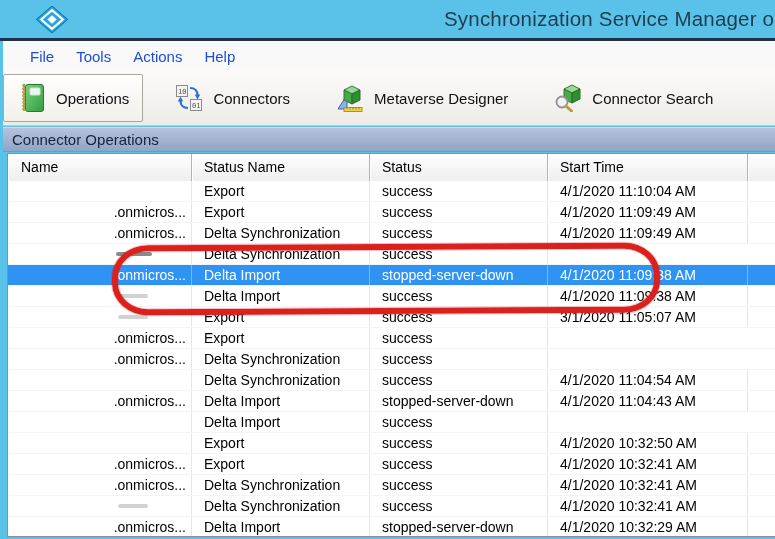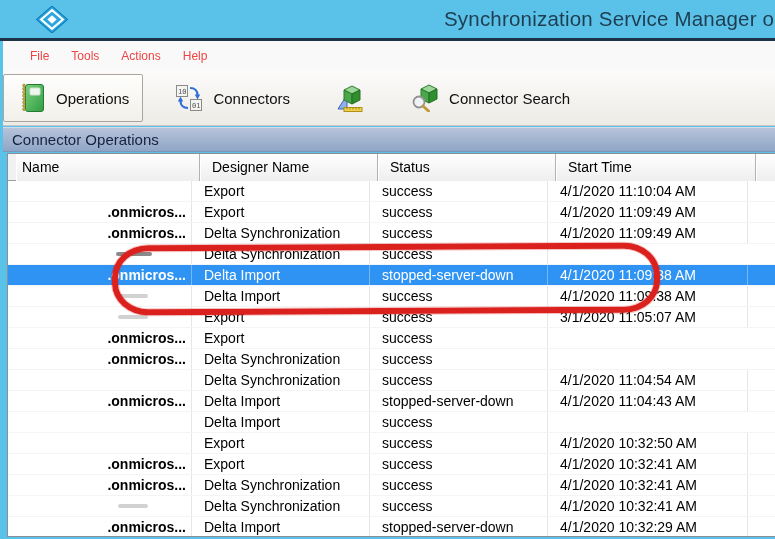--- a/index.html
+++ b/index.html
@@ -11,21 +11,21 @@
   
   .titlebar{position:absolute;left:0;top:0;width:775px;height:38px;background:var(--c-titlebar,#5ac1e8);}
   .appicon{position:absolute;left:36px;top:6px;width:32px;height:27px;}
   .title{position:absolute;left:444px;top:7px;font-size:20.5px;letter-spacing:.2px;
          color:#1f3d50;white-space:nowrap;}
   .chromeline{position:absolute;left:0;top:38px;width:775px;height:3px;background:#1d3349;}
 
   
   .menubar{position:absolute;left:3px;top:41px;right:0;height:30px;background:#f9f9f9;
            display:flex;align-items:center;padding-left:16px;}
-  .menu-item{font-size:12px;padding:4px 11px;color:#ef4444;cursor:default;}
+  .menu-item{font-size:15px;padding:4px 11px;color:#1d4ed8;cursor:default;}
 
   
   .toolbar{position:absolute;left:3px;top:71px;right:0;height:55px;
            background:linear-gradient(#fcfbfa,#edebe6);
            border-bottom:1px solid #c9c7c1;
            display:flex;align-items:center;}
   .tb-btn{display:flex;align-items:center;gap:9px;height:48px;padding:0 13px;margin-right:17px;
           border:1px solid transparent;border-radius:2px;font-size:15px;color:#101010;cursor:default;}
   .tb-btn.active{border:1px solid #aaa69e;background:linear-gradient(#fefefd,#f2f0ea);
                  box-shadow:inset 0 1px 0 #ffffff;}
@@ -38,27 +38,27 @@
               line-height:23px;padding-left:9px;font-size:15px;color:var(--c-sectiontext,#15243d);}
 
   
   .lv{position:absolute;left:7px;top:153px;width:768px;height:384px;background:#fff;
       border:1px solid #8a8f98;border-right:none;overflow:hidden;}
   .lv-head{display:flex;height:27px;border-bottom:1px solid #9e9e9e;background:#f1f1f1;}
   .hcell{height:27px;line-height:26px;font-size:14px;padding-left:12px;
          background:linear-gradient(#ffffff,#eeeeee);
          border-right:1px solid #b2b2b2;box-shadow:inset 1px 1px 0 #ffffff;
          overflow:hidden;white-space:nowrap;cursor:default;}
-  .hcell.first{padding-left:6px;margin-left:8px;}
+  .hcell.first{padding-left:13px;}
   .hcell.filler{flex:1;border-right:none;}
   .lv-body{position:relative;}
   .row{display:flex;height:21px;border-bottom:1px solid #f3f4f6;background:#fff;cursor:default;}
   .cell{height:20px;line-height:20px;font-size:14px;padding-left:12px;white-space:nowrap;
         overflow:hidden;border-right:1px solid #e3e6ea;}
-  .cell.name{position:relative;text-align:right;padding-right:5px;padding-left:0;font-weight:bold;}
+  .cell.name{position:relative;text-align:right;padding-right:5px;padding-left:0;}
   .cell.filler{flex:1;border-right:none;}
   .row.selected{background:var(--c-selection,#2e93f2);color:#fff;}
   .row.selected .cell{border-right-color:rgba(255,255,255,.35);}
   .mark{position:absolute;top:8px;height:4px;border-radius:2px;}
   .mark.dark{left:108px;width:36px;background:#767676;opacity:.85;}
   .mark.faint{left:110px;width:30px;background:#c7c7c7;opacity:.8;}
 
   
   .annotation{position:absolute;left:112px;top:244px;width:548px;height:70px;
               border:6px solid var(--c-annotation,#da211d);border-radius:36px / 32px;
@@ -132,41 +132,42 @@
     <span class="tb-icon">
           <svg width="30" height="28" viewBox="0 0 30 28">
    <polygon points="3,25 12,11 12,25" fill="#8fb0e8" stroke="#3a66b0"></polygon>
    <polygon points="17,2 25,6 17,10 9,6" fill="#9ad89a" stroke="#2c7a2c"></polygon>
    <polygon points="9,6 17,10 17,20 9,16" fill="#4aa84a" stroke="#2c7a2c"></polygon>
    <polygon points="25,6 17,10 17,20 25,16" fill="#2f8f2f" stroke="#256e25"></polygon>
    <rect x="9" y="23.5" width="18" height="4" fill="#ecd34a" stroke="#b09018"></rect>
    <path d="M12 23.5v2 M15 23.5v2 M18 23.5v2 M21 23.5v2 M24 23.5v2" stroke="#a08616" stroke-width="1"></path>
           </svg>
         </span>
+    <span class="tb-label">Metaverse Designer</span>
   </div>
       <div class="tb-btn">
     <span class="tb-icon">
           <svg width="30" height="28" viewBox="0 0 30 28">
    <polygon points="19,1 27,5 19,9 11,5" fill="#9ad89a" stroke="#2c7a2c"></polygon>
    <polygon points="11,5 19,9 19,19 11,15" fill="#4aa84a" stroke="#2c7a2c"></polygon>
    <polygon points="27,5 19,9 19,19 27,15" fill="#2f8f2f" stroke="#256e25"></polygon>
    <circle cx="9" cy="18" r="5.5" fill="#eef2f8" fill-opacity="0.85" stroke="#909090" stroke-width="1.8"></circle>
    <line x1="13" y1="22" x2="18.5" y2="27" stroke="#c09a40" stroke-width="3" stroke-linecap="round"></line>
           </svg>
         </span>
     <span class="tb-label">Connector Search</span>
   </div>
     </div>
 
   <div class="sectionbar">Connector Operations</div>
 
   <div class="lv">
     <div class="lv-head">
         <div class="hcell first" style="width: 184px;">Name</div>
-        <div class="hcell" style="width: 178px;">Designer Name</div>
+        <div class="hcell" style="width: 178px;">Status Name</div>
         <div class="hcell" style="width: 178px;">Status</div>
         <div class="hcell" style="width: 200px;">Start Time</div>
         <div class="hcell filler"></div>
       </div>
     <div class="lv-body">
         <div class="row">
     <div class="cell name" style="width:184px"></div>
     <div class="cell" style="width:178px">Export</div>
     <div class="cell" style="width:178px">success</div>
     <div class="cell" style="width:200px">4/1/2020 11:10:04 AM</div>

